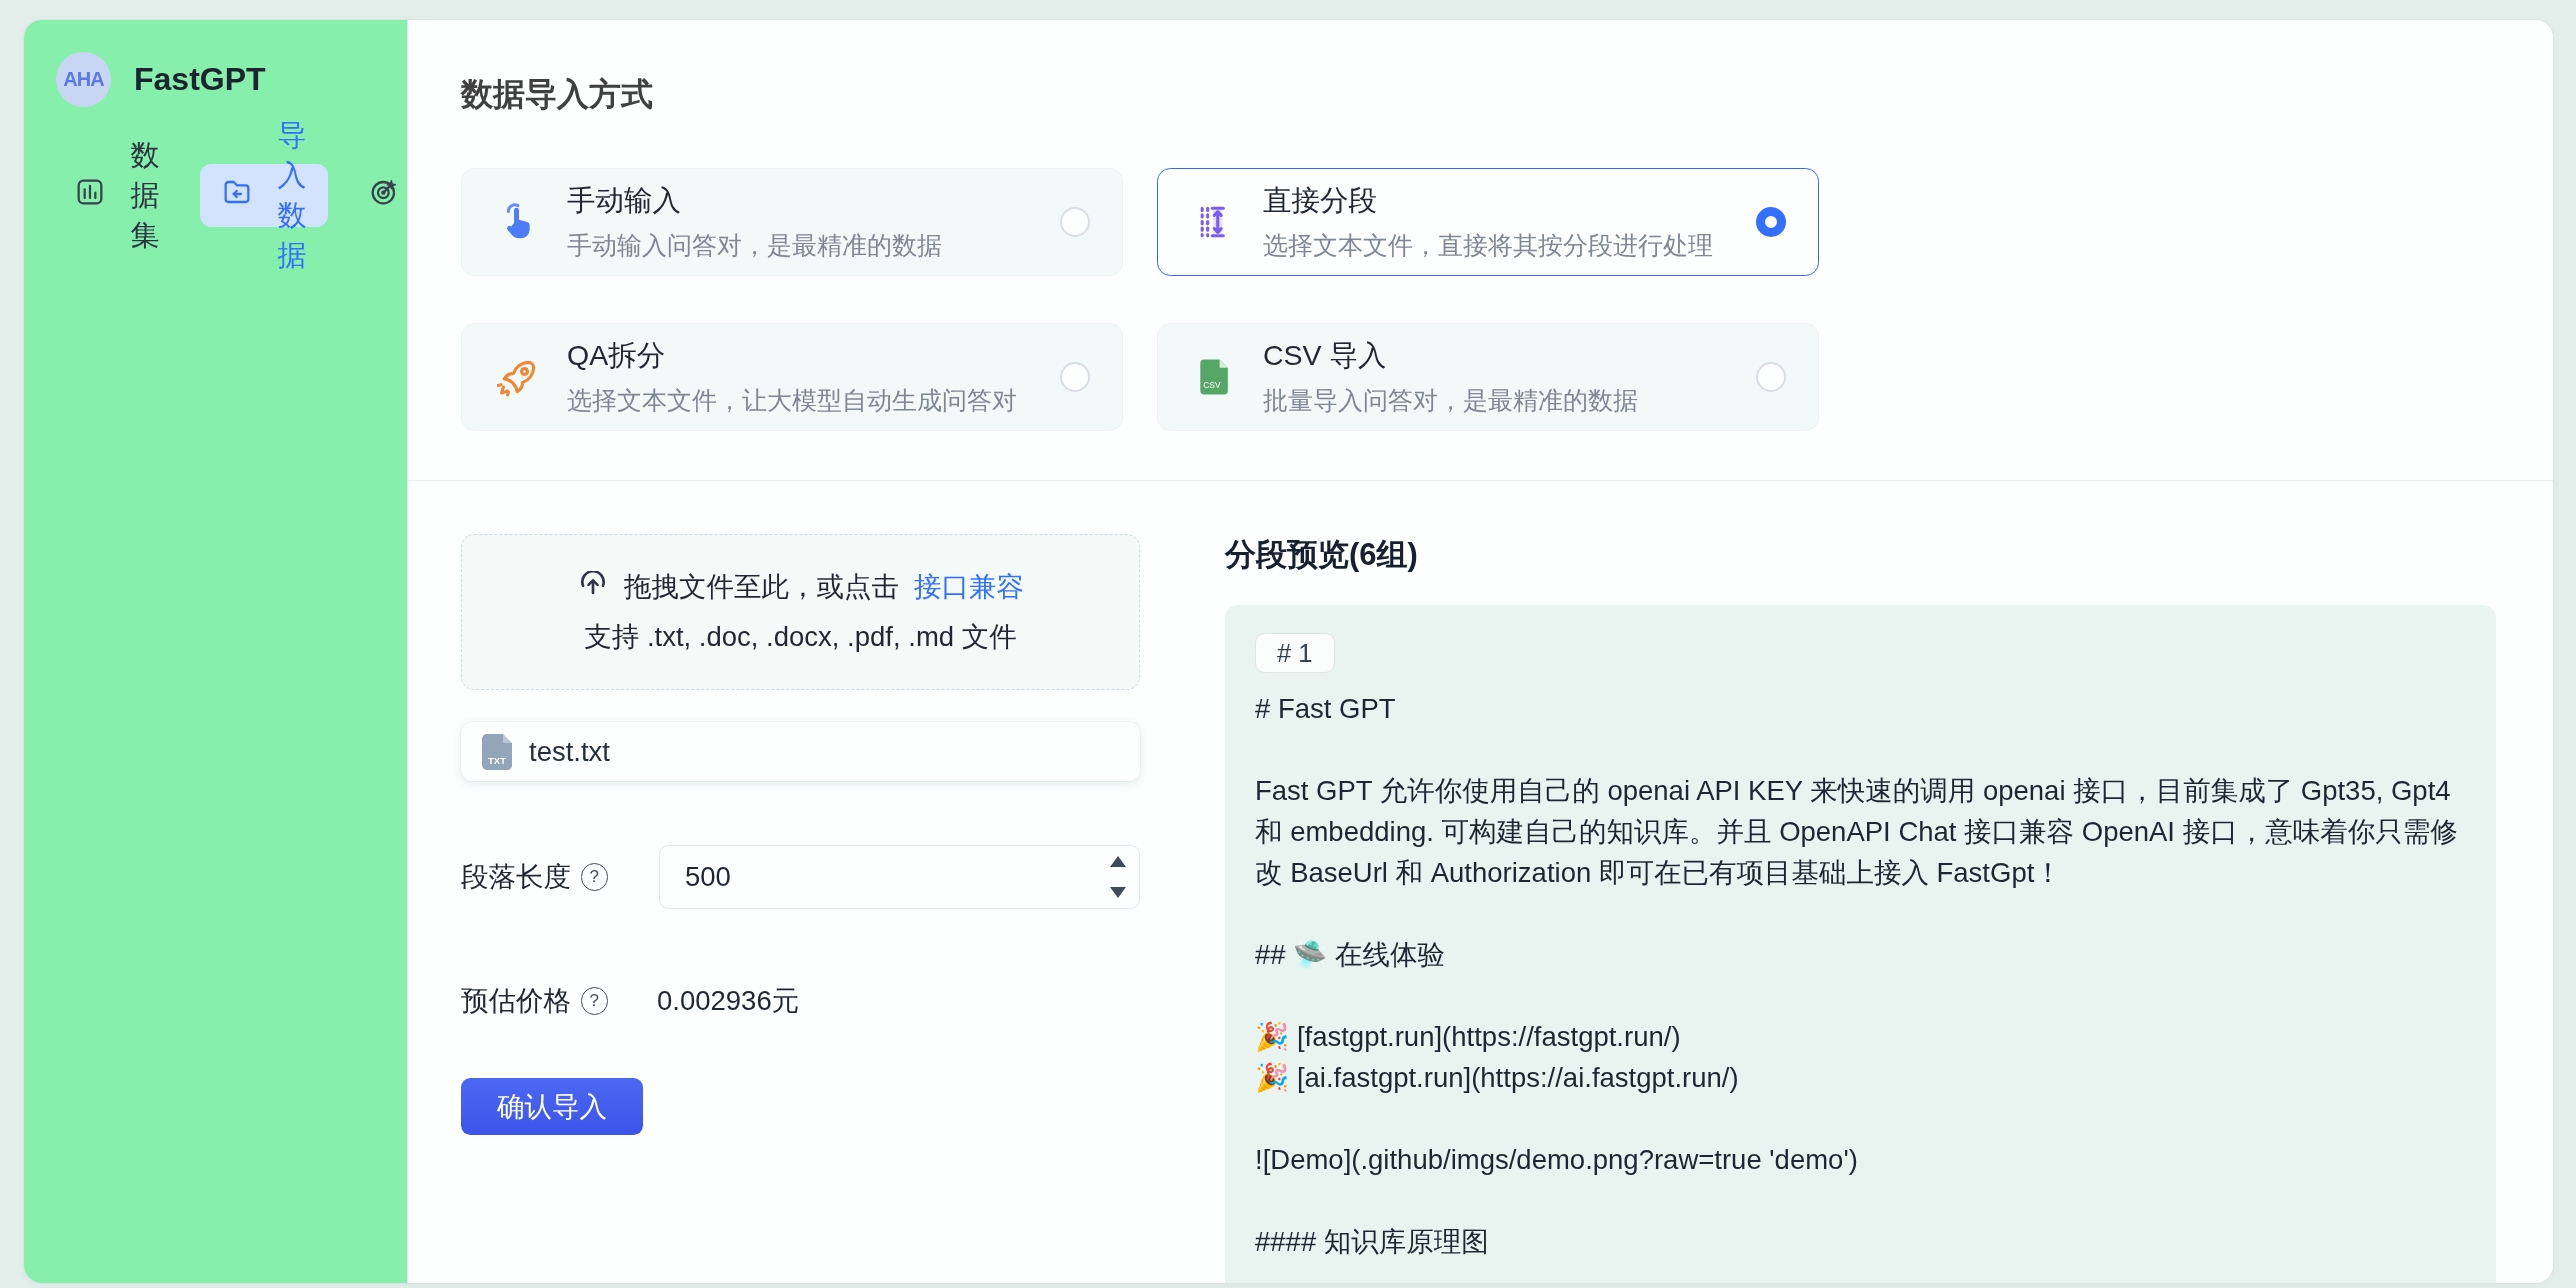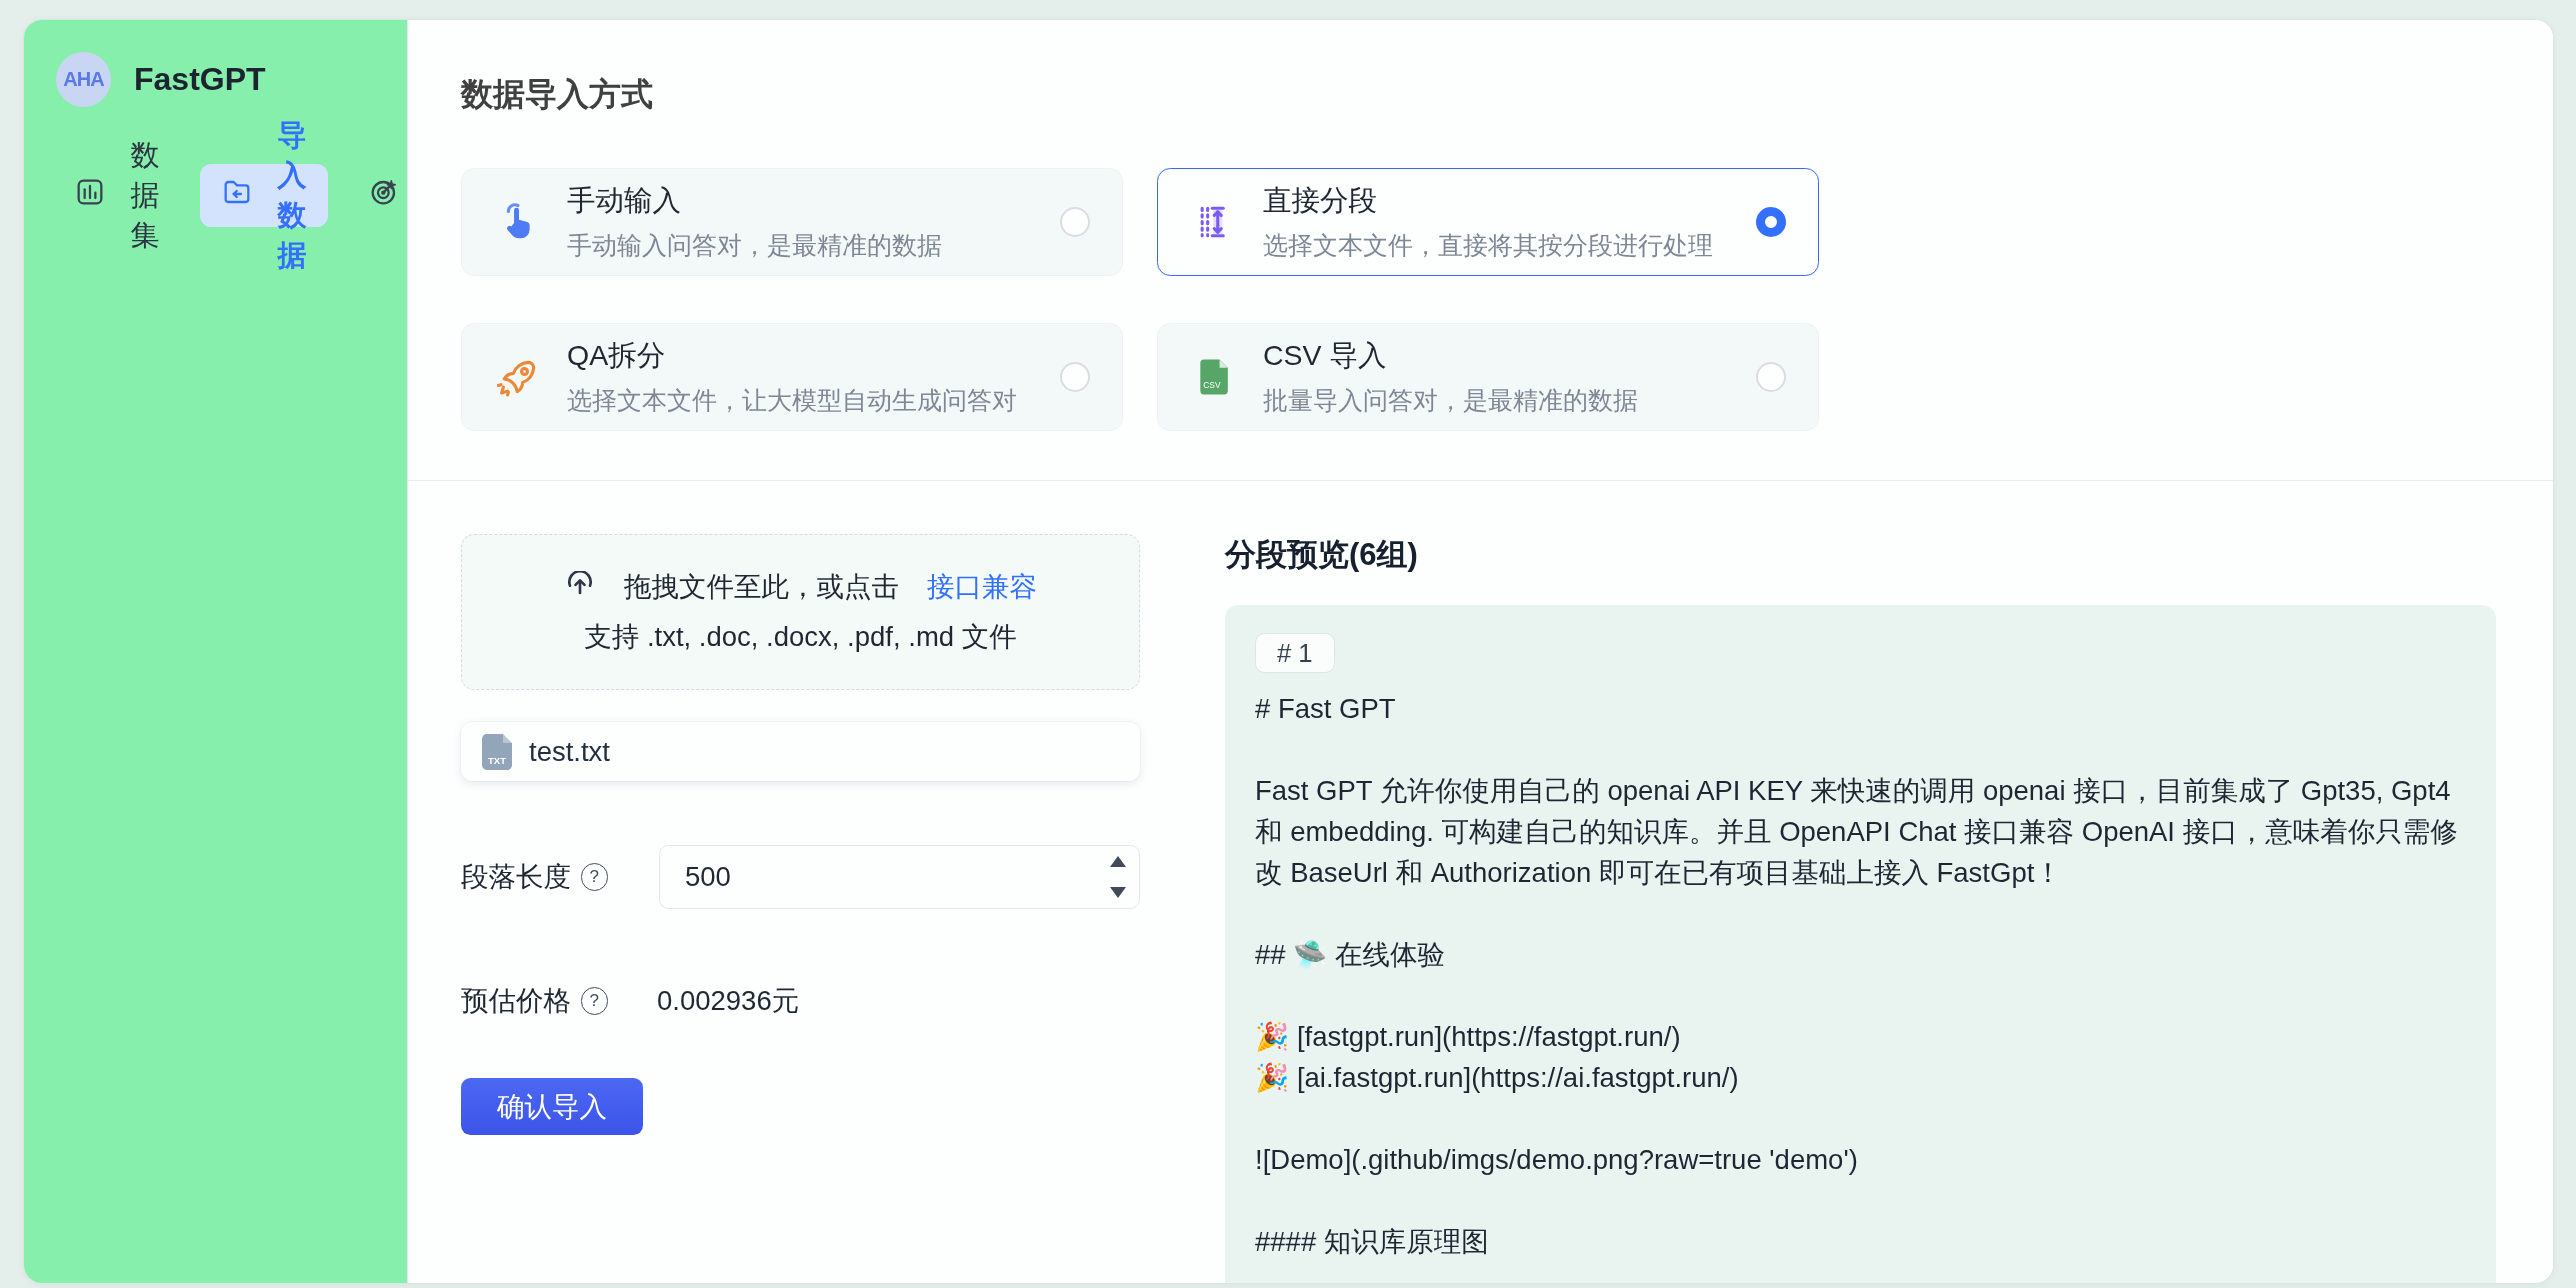--- a/index.html
+++ b/index.html
@@ -24,21 +24,21 @@
     background:#c9d6f3;color:#5b79e6;font-weight:bold;font-size:20px;
     display:grid;place-items:center;letter-spacing:-0.9px;
   }
   .brand-name{font-size:32px;font-weight:700;color:#1d2430;}
   .nav{margin-top:57px;padding:0 28.5px;display:flex;flex-direction:row;gap:19px;}
   .nav-item{
     display:flex;align-items:center;gap:25px;height:63px;padding:0 21px;
     border-radius:11.4px;font-size:29px;color:#2c3442;cursor:pointer;
   }
   .nav-item svg{width:32px;height:32px;stroke:#39424f;fill:none;stroke-width:1.7;stroke-linecap:round;stroke-linejoin:round;}
-  .nav-item.active{background:#d4e3fd;color:#3370ff;font-weight:700;}
+  .nav-item.active{background:#d4e3fd;color:#3370ff;font-weight:400;}
   .nav-item.active svg{stroke:#3370ff;}
   
   .main{flex:1;background:#fcfffe;display:flex;flex-direction:column;}
   .section-top{padding:53px 53px 0 53px;}
   .main-title{font-size:32px;font-weight:700;margin:0 0 51px 0;color:#404040;}
   .cards{display:grid;grid-template-columns:662px 662px;gap:47px 34px;padding-bottom:49px;}
   .card{
     position:relative;height:108px;border-radius:13.3px;
     background:#f3f8f8;border:1.9px solid #eef2f3;
     display:flex;align-items:center;padding-left:34px;cursor:pointer;box-sizing:border-box;
@@ -56,21 +56,21 @@
   .radio.checked{border:9.5px solid #3370ff;background:#fff;}
   .divider{border:none;border-top:0.9px solid #e7edf0;margin:0;}
   
   .section-bottom{display:flex;padding:53px 0 0 53px;}
   .left-col{width:679px;flex:0 0 679px;}
   .dropzone{
     height:156px;box-sizing:border-box;border:1.9px dashed #d3dae1;border-radius:13.3px;
     background:#f3faf8;display:flex;flex-direction:column;align-items:center;justify-content:center;gap:14.2px;
     cursor:pointer;
   }
-  .drop-line1{font-size:27.5px;color:#1f2733;display:flex;align-items:center;gap:28px;}
+  .drop-line1{font-size:27.5px;color:#1f2733;display:flex;align-items:center;gap:15px;}
   .drop-line1 svg{width:32px;height:32px;stroke:#2d3748;fill:none;stroke-width:2;stroke-linecap:round;stroke-linejoin:round;}
   .drop-link{color:#3370ff;cursor:pointer;}
   .drop-line2{font-size:27.5px;color:#1f2733;}
   .file-row{
     margin-top:32px;height:59px;background:#fdfffe;border-radius:11.4px;
     box-shadow:0 2.8px 9.5px rgba(30,50,70,.10),0 0 0 0.9px rgba(30,50,70,.03);
     display:flex;align-items:center;padding-left:21px;gap:17px;font-size:27.5px;color:#23303f;
     cursor:pointer;
   }
   .file-badge{

